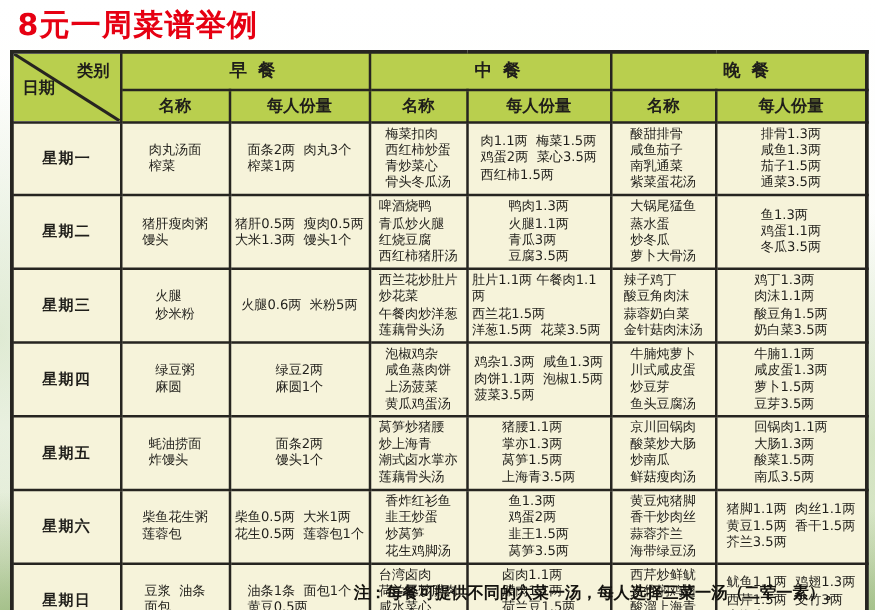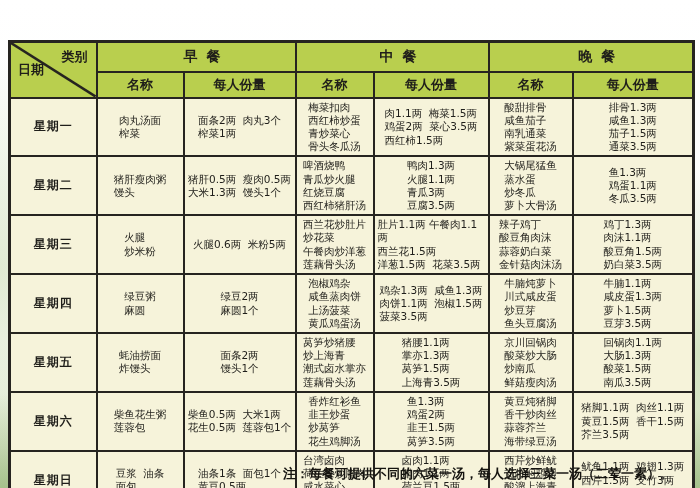--- a/index.html
+++ b/index.html
@@ -71,20 +71,21 @@
   .note{
     position:absolute;left:283px;top:465px;
     font-size:13px;font-weight:bold;color:#14130f;
     white-space:nowrap;
   }
 </style>
 </head>
 <body>
 
 <div class="page">
+  <h1 class="title">8元一周菜谱举例</h1>
 
   <table class="menu">
     <colgroup>
       <col style="width:87px">
         <col style="width:87px">
         <col style="width:112px">
       <col style="width:78px">
         <col style="width:115px">
         <col style="width:84px">
         <col style="width:121px">

